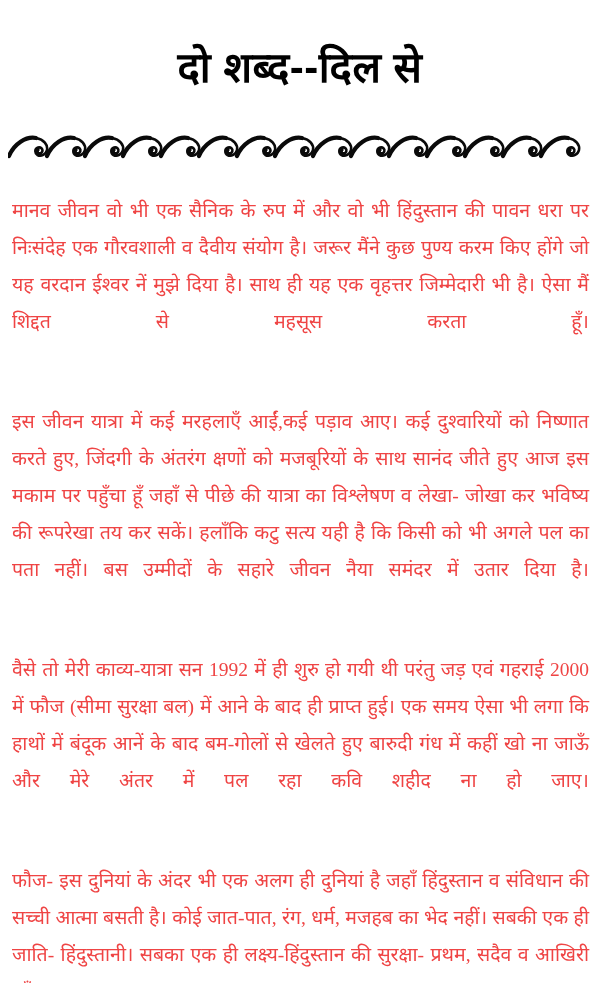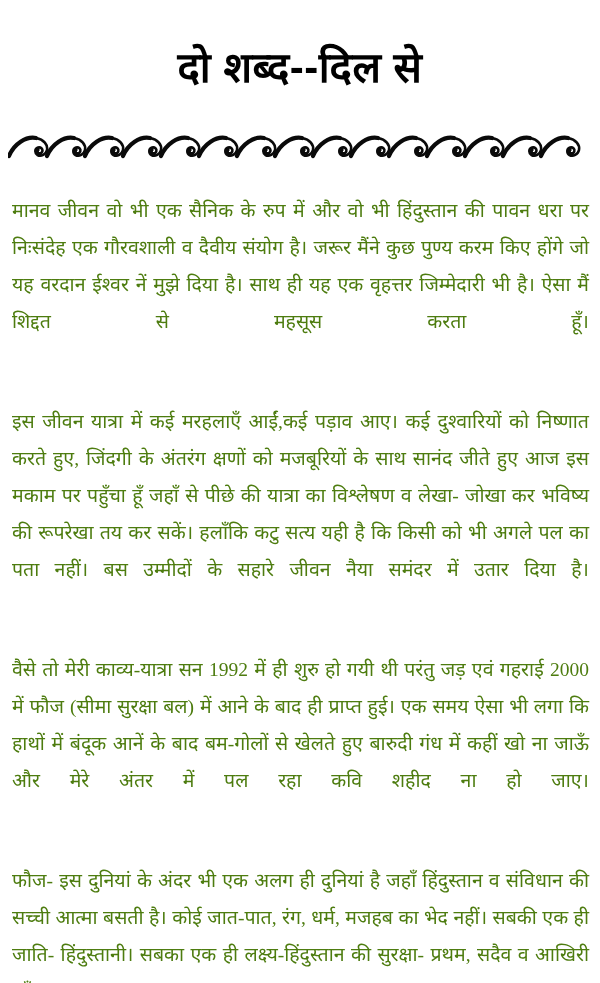--- a/index.html
+++ b/index.html
@@ -67,21 +67,21 @@
     left: 12px;
     width: 577px;
   }
   .para {
     margin: 0 0 26px 0;
     font-family: "Liberation Serif", "DejaVu Serif", serif;
     font-size: 19.5px;
     line-height: 37px;
     text-align: justify;
     text-justify: inter-word;
-    color: #4d7c0f;
+    color: #ef4444;
     word-spacing: 0.5px;
   }
   .para:last-child {
     margin-bottom: 0;
   }
   
   .para::after {
     content: "";
     display: inline-block;
     width: 100%;

